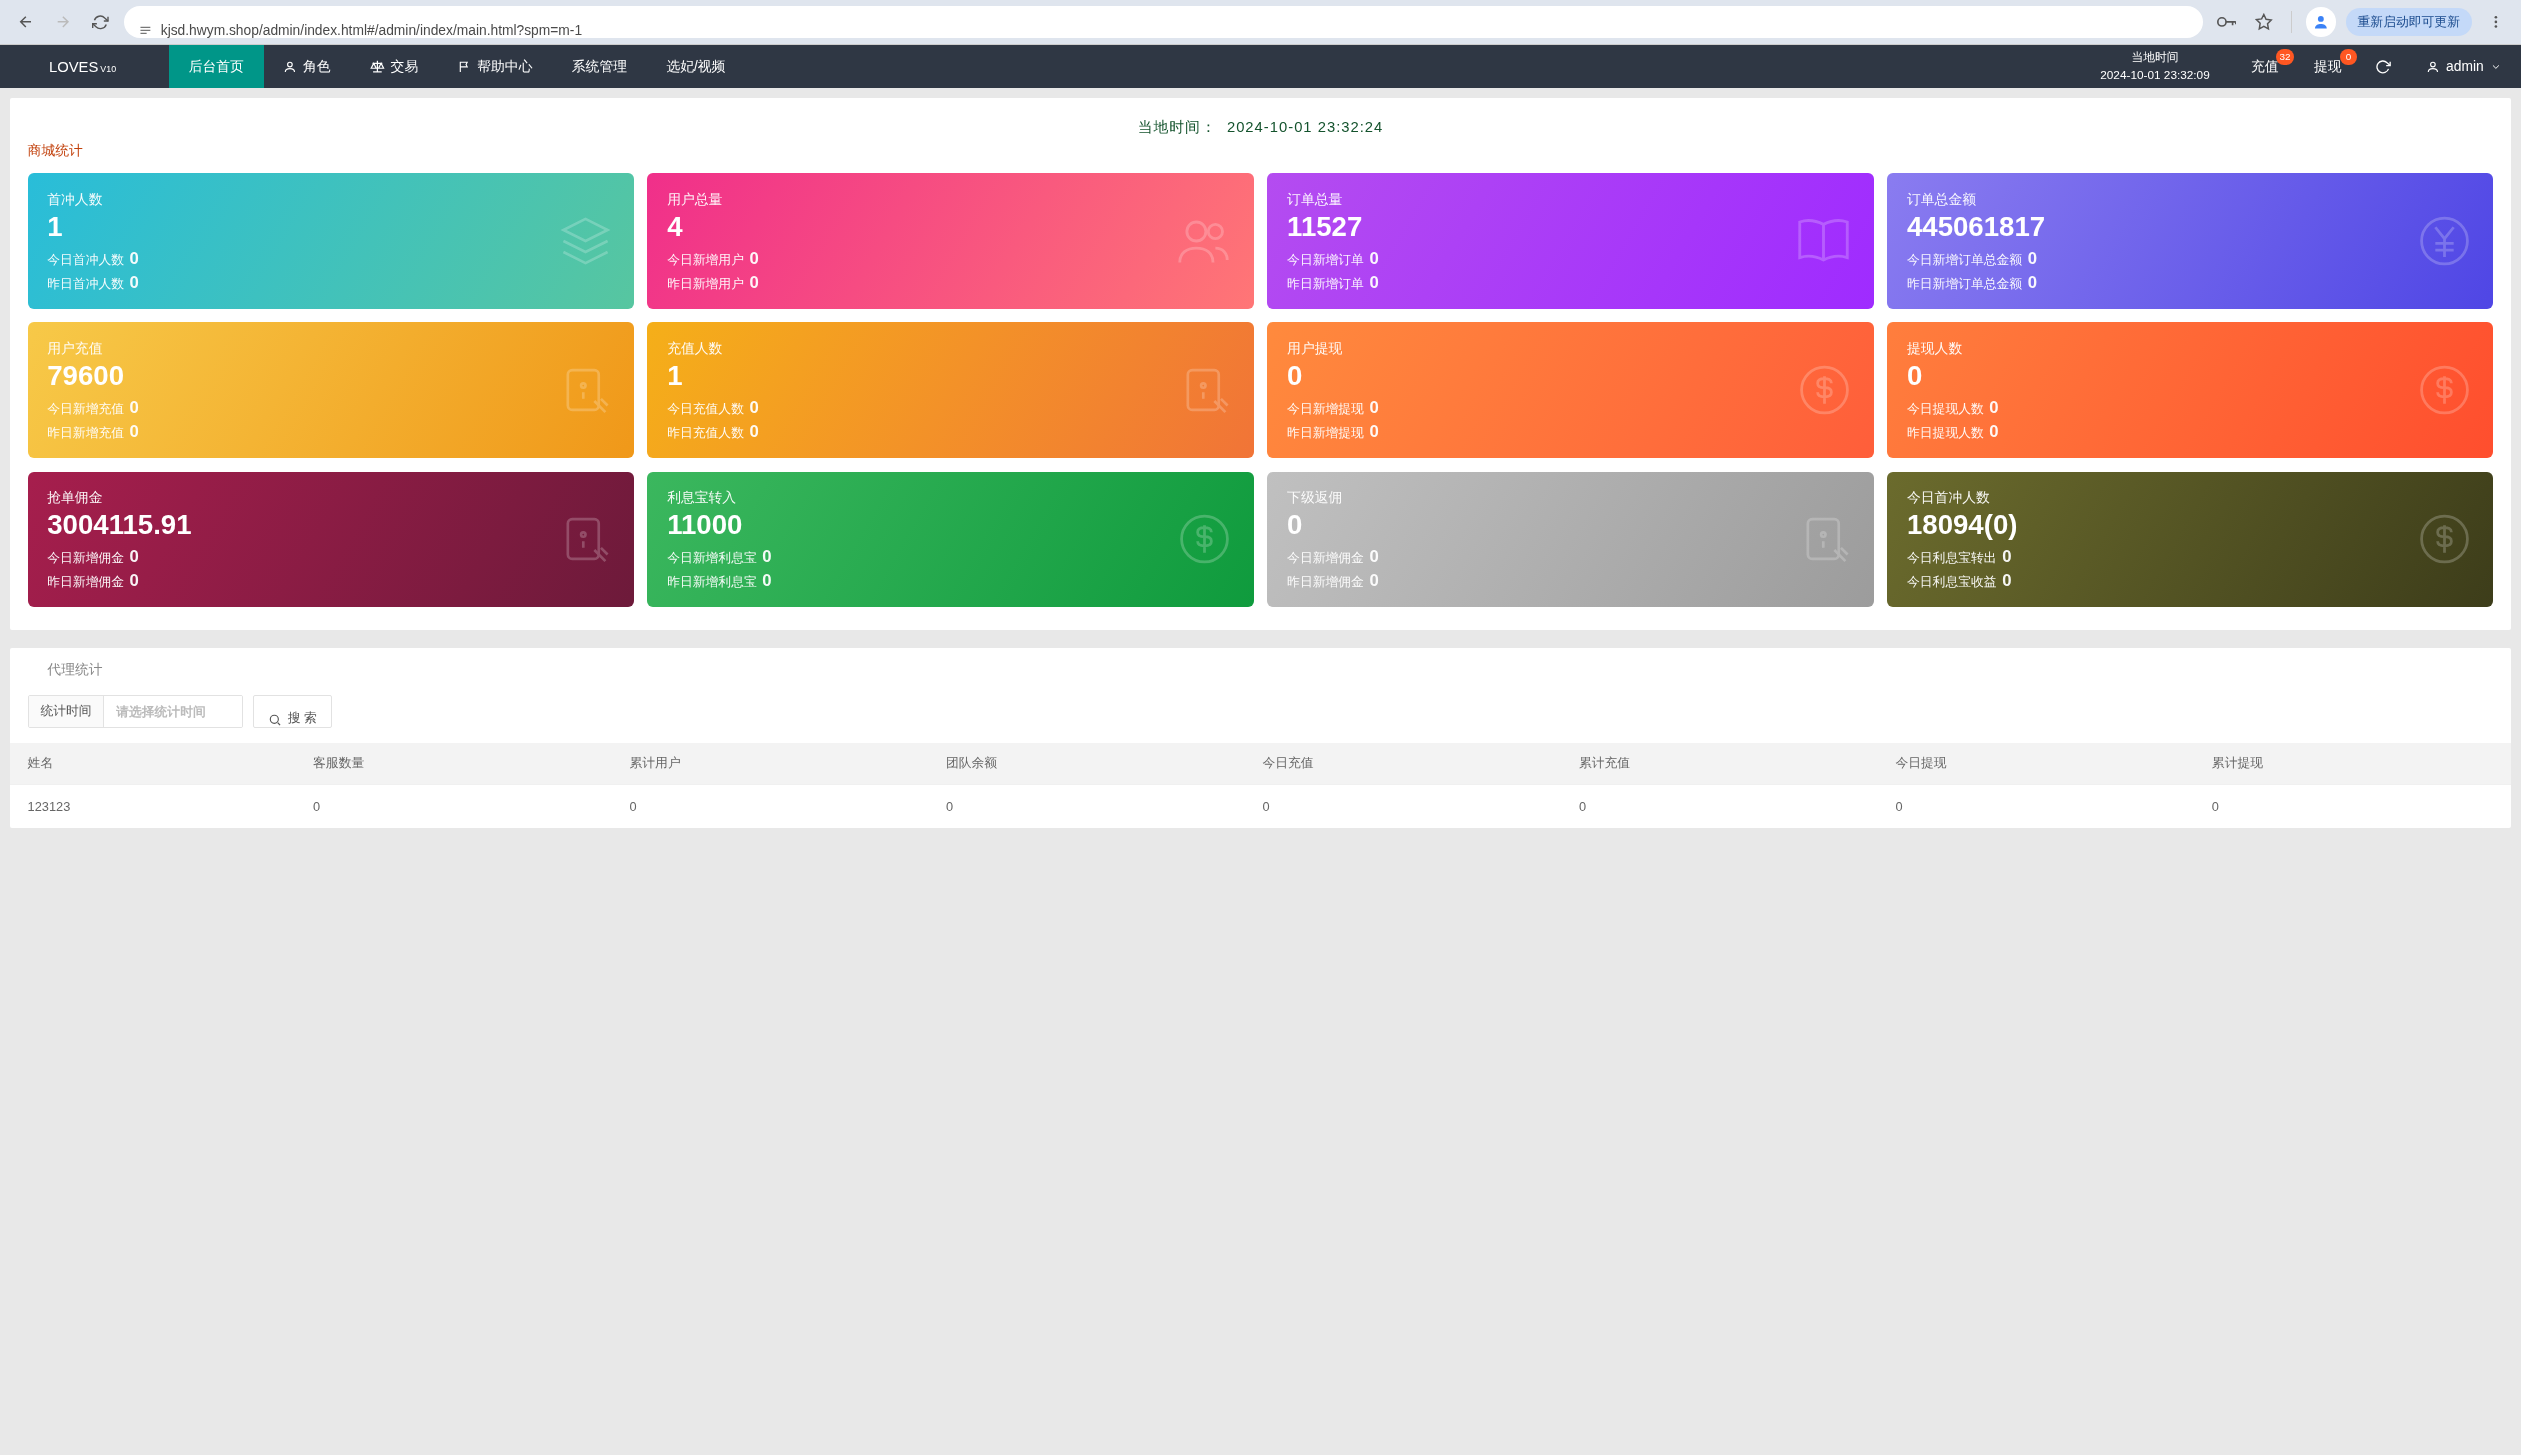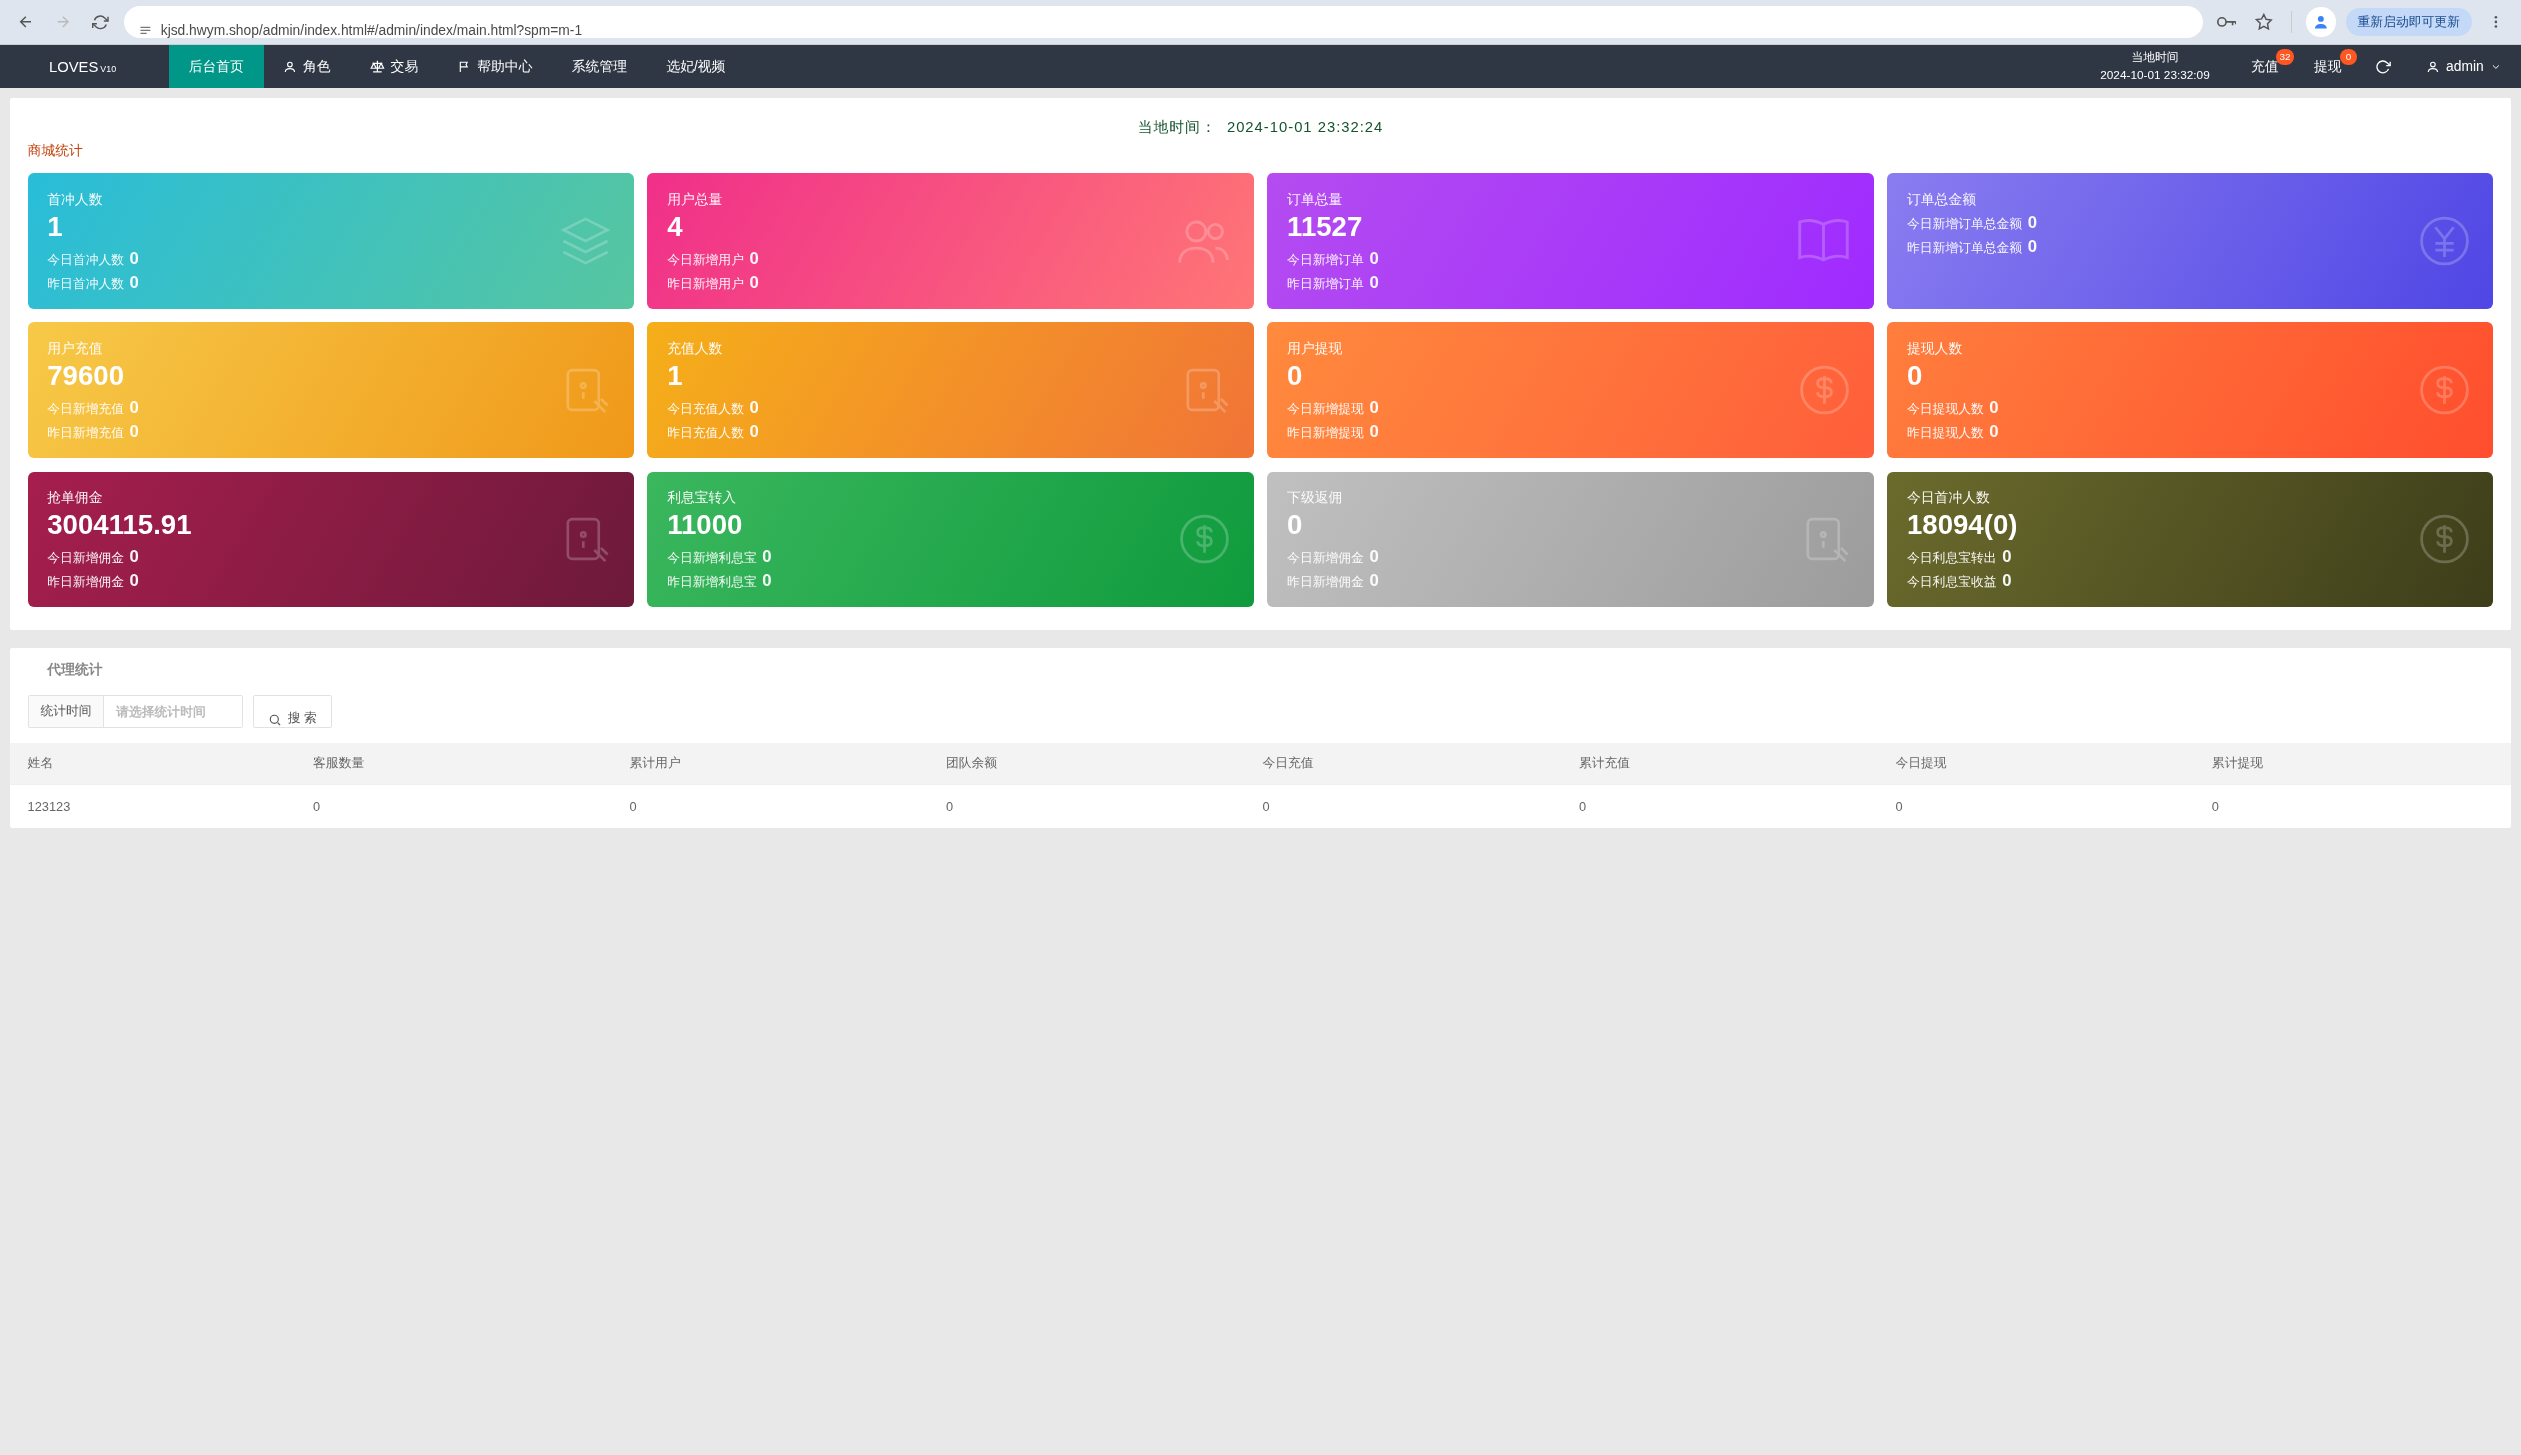--- a/index.html
+++ b/index.html
@@ -51,21 +51,21 @@
 .g-orange1 { background: linear-gradient(120deg, #f5af19, #f17437); }
 .g-orange2 { background: linear-gradient(120deg, #ff8a3d, #ff5e3a); }
 .g-orange3 { background: linear-gradient(120deg, #ff7e3d, #ff4e2e); }
 .g-maroon { background: linear-gradient(120deg, #a61e4d, #6d1a3a); }
 .g-green { background: linear-gradient(120deg, #3bb75e, #0f9b3d); }
 .g-gray { background: linear-gradient(120deg, #c0c0c0, #9c9c9c); }
 .g-olive { background: linear-gradient(120deg, #6b6b2d, #3d3d1a); }
 
 
 .agent-panel { background: #fff; border-radius: 2px; padding: 21.7px 17.7px 0; }
-.agent-title-wrap { position: relative; top: -9.9px; font-weight: bold; }
+.agent-title-wrap { position: relative; top: -9.9px; }
 .agent-title { background: #fff; display: inline-block; padding: 0 9.9px; font-size: 13.8px; color: #888; margin-left: 9.9px; }
 .filter-row { display: flex; gap: 9.9px; margin: 5.9px 0 15.8px; }
 .input-group { display: flex; border: 1px solid #e2e2e2; border-radius: 2px; height: 33px; overflow: hidden; }
 .input-addon { background: #fafafa; padding: 0 11.8px; display: flex; align-items: center; font-size: 12.8px; color: #555; border-right: 1px solid #e2e2e2; }
 .input-field { border: none; padding: 0 11.8px; font-size: 12.8px; width: 138px; outline: none; font-weight: bold; }
 .input-field::placeholder { color: #bbb; }
 .search-btn { border: 1px solid #e2e2e2; border-radius: 2px; height: 33px; padding: 0 13.8px; background: #fff; display: flex; align-items: flex-end; gap: 5.9px; font-size: 12.8px; color: #555; cursor: pointer; }
 
 .table { width: 100%; border-collapse: collapse; margin-left: -17.7px; margin-right: -17.7px; width: calc(100% + 35px); }
 .table th { background: #f3f3f3; text-align: left; padding: 11.8px 17.7px; font-size: 12.8px; font-weight: 400; color: #666; }
@@ -241,20 +241,21 @@
           <div class="row">今日新增订单 <span class="val">0</span></div>
           <div class="row">昨日新增订单 <span class="val">0</span></div>
           <div class="icon">
             <svg width="57" height="57" viewBox="0 0 24 24" fill="none" stroke="#fff" stroke-width="1.2">
               <path d="M2 4c3-1 6-1 10 1 4-2 7-2 10-1v15c-3-1-6-1-10 1-4-2-7-2-10-1zM12 5v15"></path>
             </svg>
           </div>
         </div>
         <div class="card g-blue">
           <div class="title">订单总金额</div>
+          <div class="big">445061817</div>
           <div class="row">今日新增订单总金额 <span class="val">0</span></div>
           <div class="row">昨日新增订单总金额 <span class="val">0</span></div>
           <div class="icon">
             <svg width="55" height="55" viewBox="0 0 24 24" fill="none" stroke="#fff" stroke-width="1.2">
               <circle cx="12" cy="12" r="10"></circle>
               <path d="M8 6l4 5 4-5M12 11v8M8 13h8M8 16h8"></path>
             </svg>
           </div>
         </div>
         <div class="card g-yellow">

